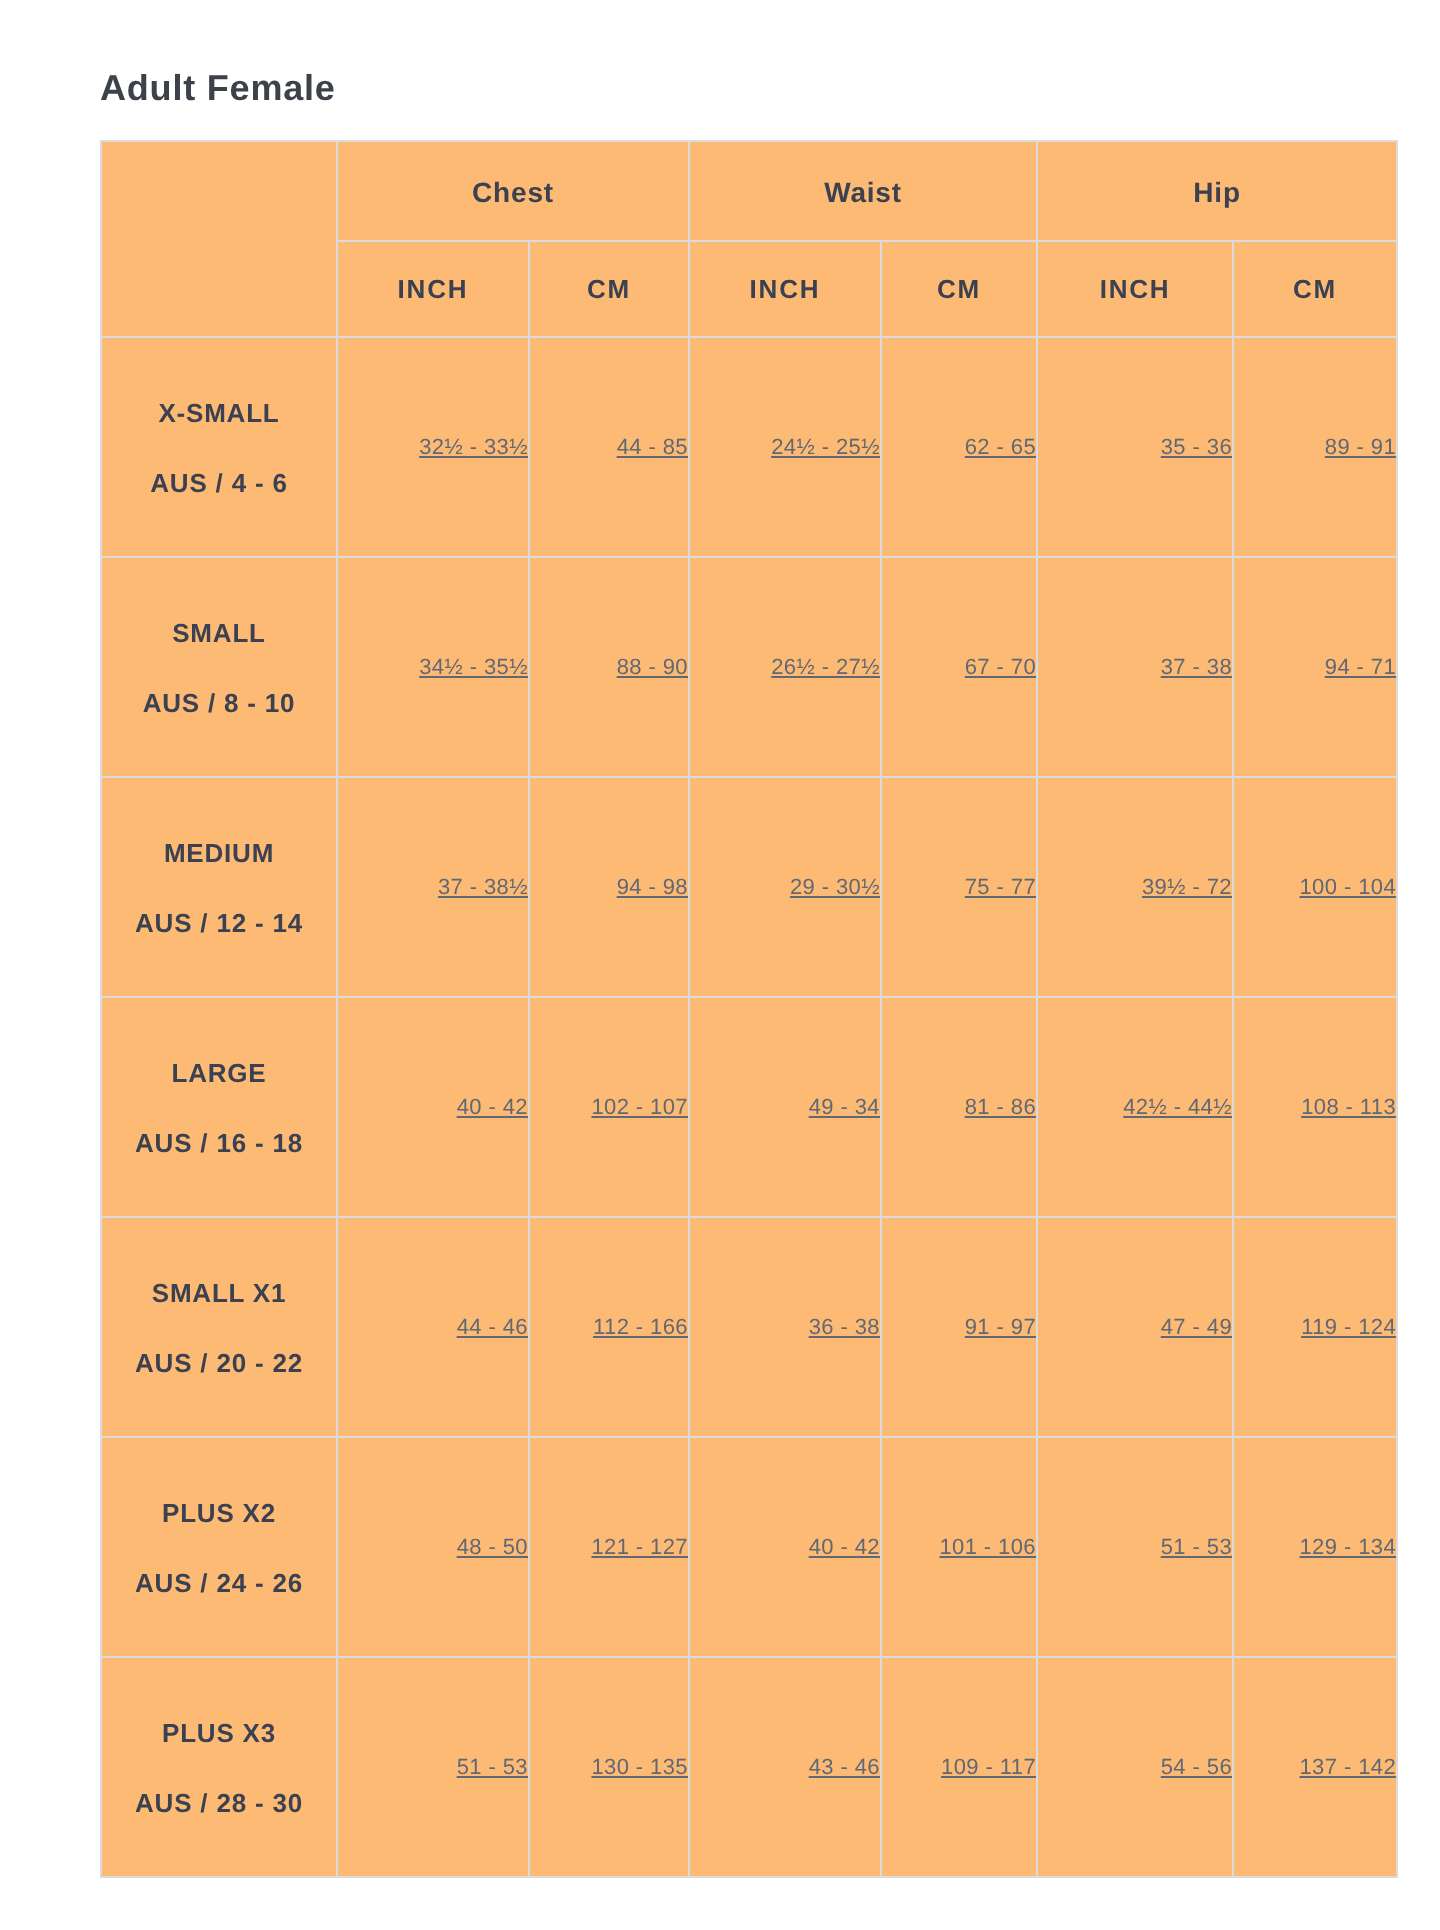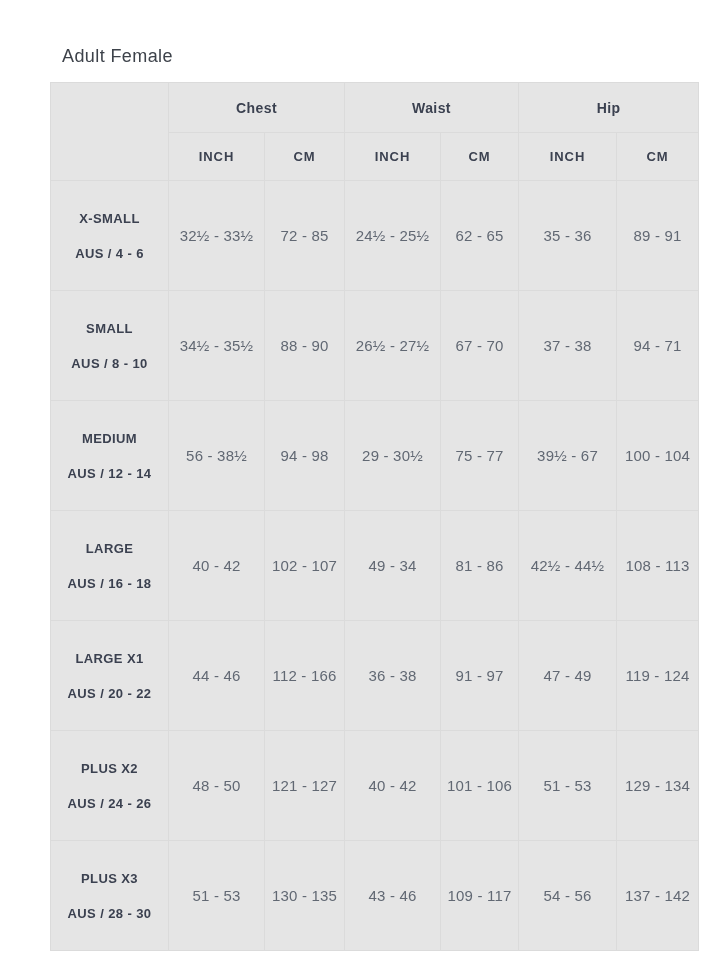--- a/index.html
+++ b/index.html
@@ -18,37 +18,37 @@
   }
   body {
     width: 720px;
     height: 965px;
     overflow: hidden;
   }
   .wrap {
     padding: 33px 0 0 50px;
   }
   .page-title {
-    margin: 12px;
+    margin: 0;
     font-size: 18px;
-    font-weight: 400;
+    font-weight: 700;
     letter-spacing: 0.4px;
     color: var(--title-text);
     line-height: 22px;
   }
   table.size-chart {
     margin-top: 15px;
     border-collapse: collapse;
     table-layout: fixed;
     width: 648px;
   }
   table.size-chart th,
   table.size-chart td {
     border: 1px solid var(--border);
-    background: #e5e5e5;
+    background: #fdba74;
     padding: 0;
   }
   .group-header {
     height: 50px;
     font-size: 14px;
     font-weight: 700;
     letter-spacing: 0.4px;
     color: var(--heading-text);
     text-align: center;
     vertical-align: middle;
@@ -65,26 +65,27 @@
   .size-cell {
     text-align: center;
     vertical-align: middle;
     font-size: 13px;
     font-weight: 700;
     letter-spacing: 0.4px;
     color: var(--heading-text);
   }
   .size-aus { margin-top: 20px; }
   .val-cell {
-    font-size: 15px;
+    font-size: 11px;
     color: var(--value-text);
-    text-align: center;
+    text-align: right;
     vertical-align: middle;
     padding-left: 11px;
     letter-spacing: 0.2px;
+    text-decoration: underline;
   }
 </style>
 </head>
 <body>
 
 <div class="wrap">
   <h2 class="page-title">Adult Female</h2>
 
   <table class="size-chart">
     <colgroup>
@@ -112,21 +113,21 @@
         <th class="sub-header">CM</th>
       </tr>
     </thead>
     <tbody>
         <tr>
           <td class="size-cell">
             <div class="size-name">X-SMALL</div>
             <div class="size-aus">AUS / 4 - 6</div>
           </td>
           <td class="val-cell">32½ - 33½</td>
-          <td class="val-cell">72 - 85</td>
+          <td class="val-cell">44 - 85</td>
           <td class="val-cell">24½ - 25½</td>
           <td class="val-cell">62 - 65</td>
           <td class="val-cell">35 - 36</td>
           <td class="val-cell">89 - 91</td>
         </tr>
         <tr>
           <td class="size-cell">
             <div class="size-name">SMALL</div>
             <div class="size-aus">AUS / 8 - 10</div>
           </td>
@@ -135,42 +136,42 @@
           <td class="val-cell">26½ - 27½</td>
           <td class="val-cell">67 - 70</td>
           <td class="val-cell">37 - 38</td>
           <td class="val-cell">94 - 71</td>
         </tr>
         <tr>
           <td class="size-cell">
             <div class="size-name">MEDIUM</div>
             <div class="size-aus">AUS / 12 - 14</div>
           </td>
-          <td class="val-cell">56 - 38½</td>
+          <td class="val-cell">37 - 38½</td>
           <td class="val-cell">94 - 98</td>
           <td class="val-cell">29 - 30½</td>
           <td class="val-cell">75 - 77</td>
-          <td class="val-cell">39½ - 67</td>
+          <td class="val-cell">39½ - 72</td>
           <td class="val-cell">100 - 104</td>
         </tr>
         <tr>
           <td class="size-cell">
             <div class="size-name">LARGE</div>
             <div class="size-aus">AUS / 16 - 18</div>
           </td>
           <td class="val-cell">40 - 42</td>
           <td class="val-cell">102 - 107</td>
           <td class="val-cell">49 - 34</td>
           <td class="val-cell">81 - 86</td>
           <td class="val-cell">42½ - 44½</td>
           <td class="val-cell">108 - 113</td>
         </tr>
         <tr>
           <td class="size-cell">
-            <div class="size-name">LARGE X1</div>
+            <div class="size-name">SMALL X1</div>
             <div class="size-aus">AUS / 20 - 22</div>
           </td>
           <td class="val-cell">44 - 46</td>
           <td class="val-cell">112 - 166</td>
           <td class="val-cell">36 - 38</td>
           <td class="val-cell">91 - 97</td>
           <td class="val-cell">47 - 49</td>
           <td class="val-cell">119 - 124</td>
         </tr>
         <tr>

